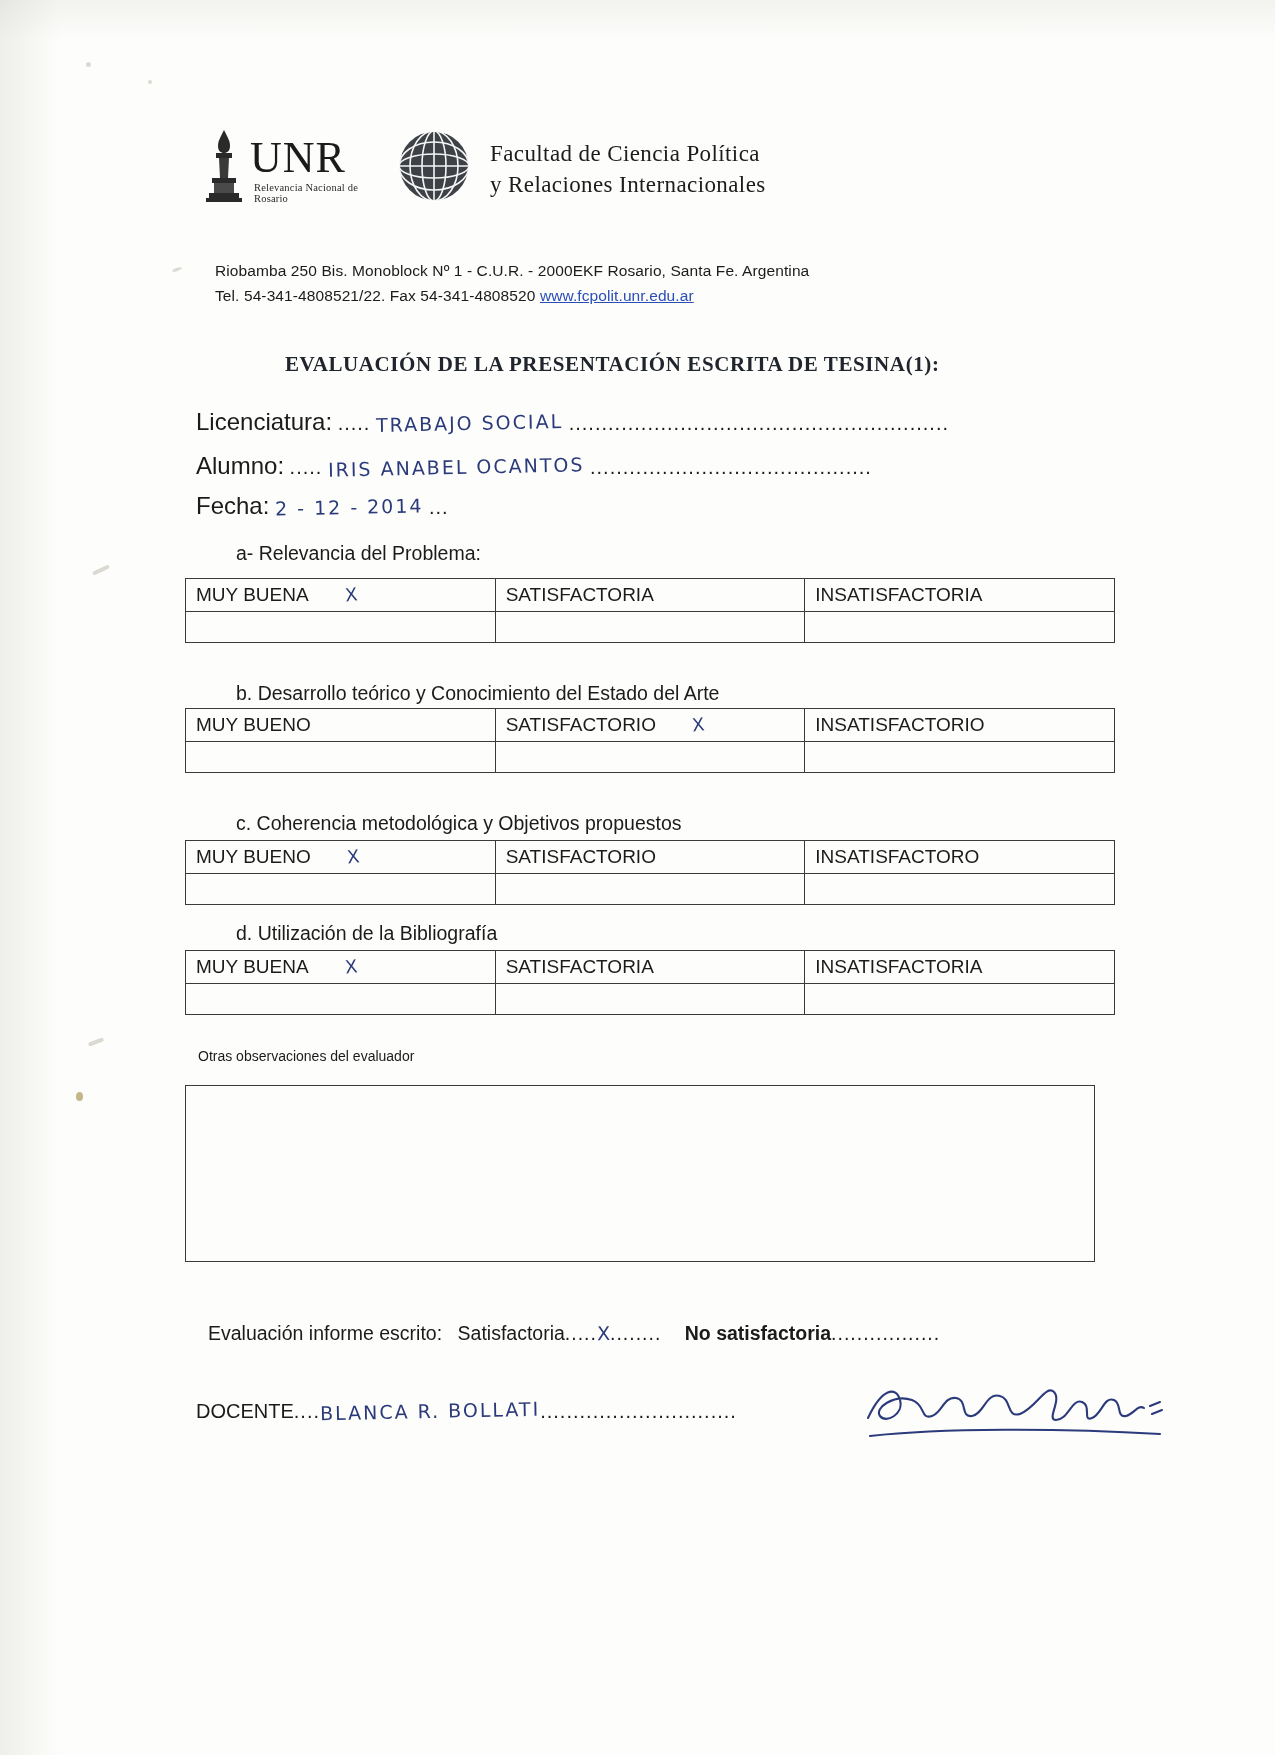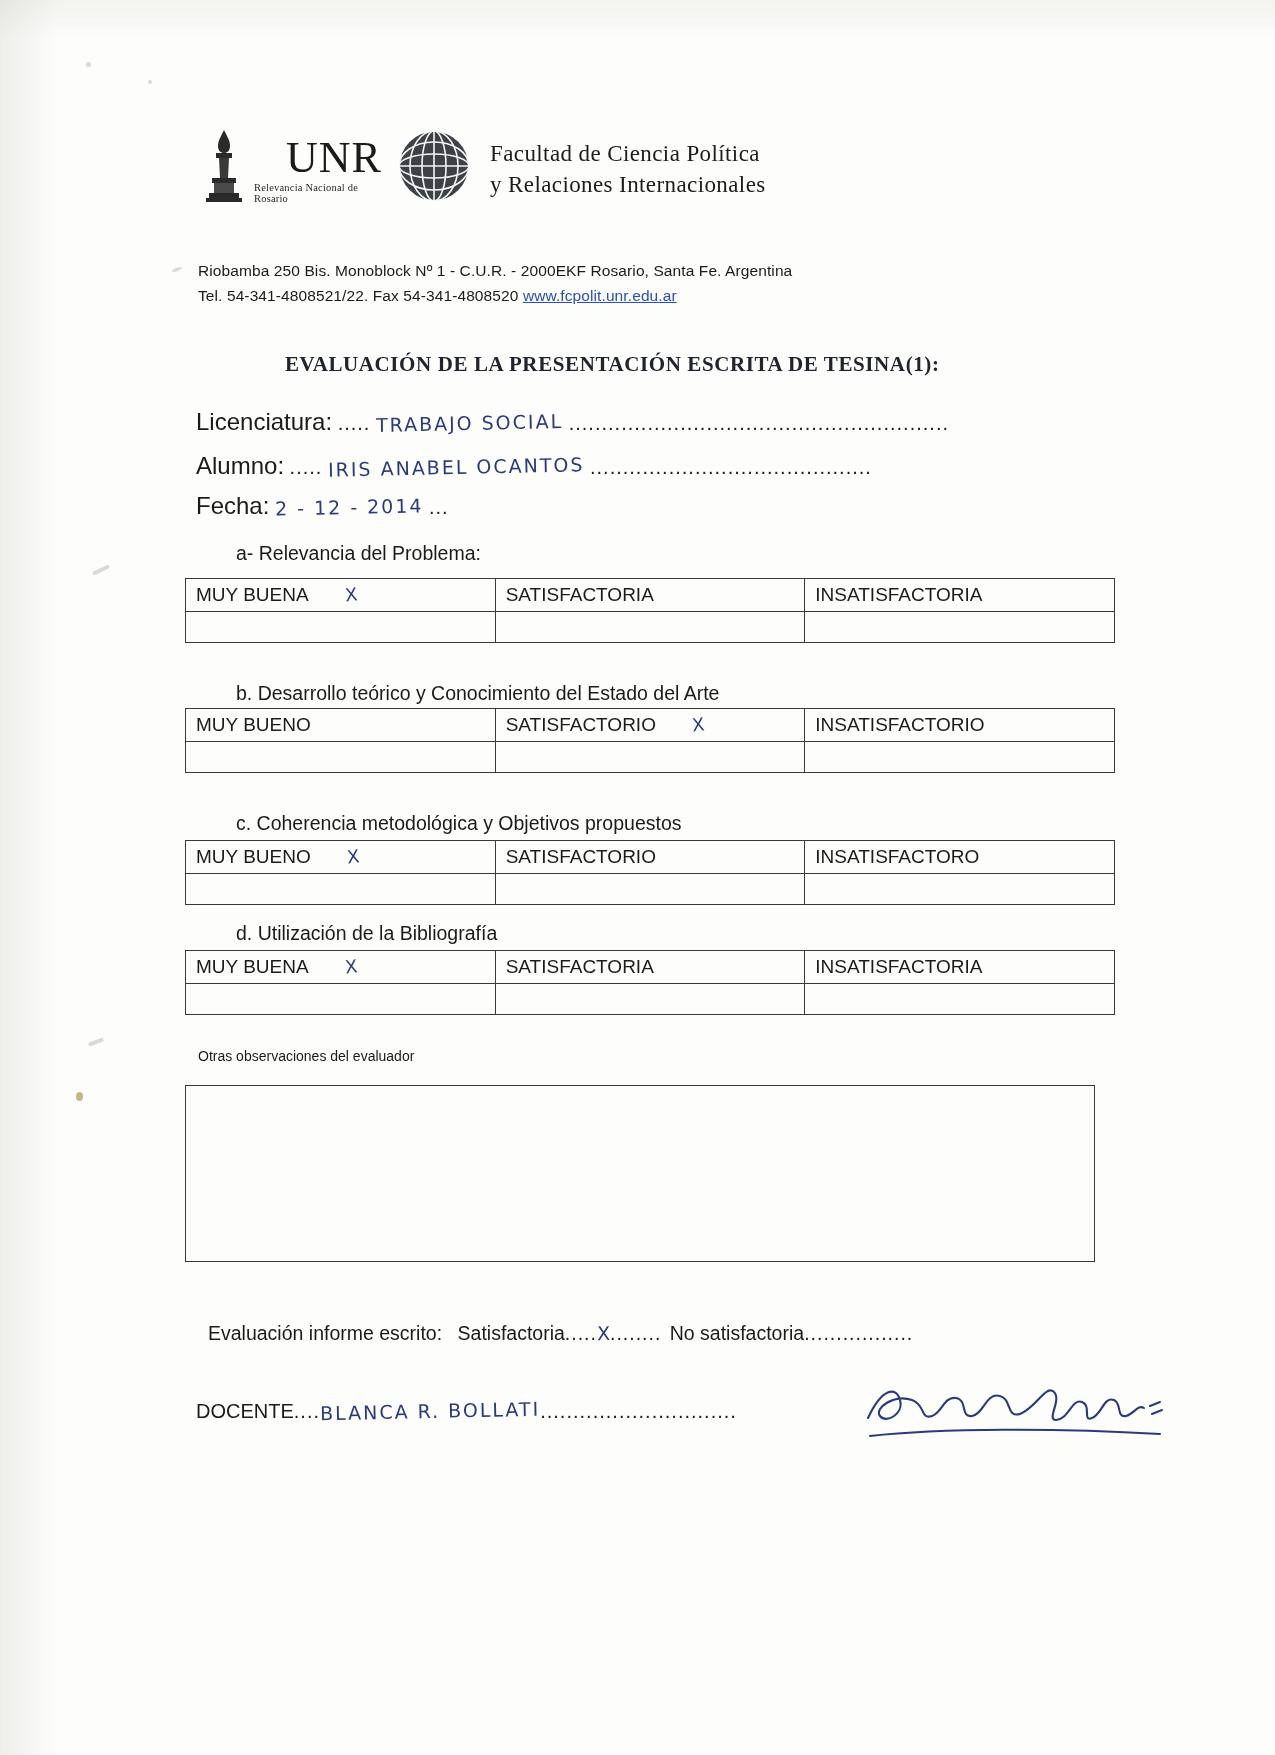--- a/index.html
+++ b/index.html
@@ -60,21 +60,20 @@
   }
   .unr-text {
     position: absolute;
     left: 52px;
     top: 6px;
     font-family: "Liberation Serif", serif;
     font-size: 44px;
     letter-spacing: 1px;
     color: #1b1b1b;
     font-weight: 400;
-    margin-left: 36px;
   }
   .unr-sub {
     position: absolute;
     left: 56px;
     top: 56px;
     font-family: "Liberation Serif", serif;
     font-size: 10.5px;
     color: #2a2a2a;
     letter-spacing: .2px;
   }
@@ -90,21 +89,21 @@
     top: 12px;
     font-family: "Liberation Serif", serif;
     font-size: 23px;
     line-height: 31px;
     color: #1c1c1c;
     letter-spacing: .4px;
   }
 
   .addr {
     position: absolute;
-    left: 198px;
+    left: 215px;
     top: 258px;
     font-size: 15.5px;
     line-height: 25px;
     color: #1b1b1b;
     letter-spacing: .1px;
   }
   .addr .link {
     color: #2a4db8;
     text-decoration: underline;
   }
@@ -355,21 +354,21 @@
     </tr>
   </tbody>
     </table>
 
   <div class="obs-label">Otras observaciones del evaluador</div>
   <div class="obs-box"></div>
 
   <div class="eval-line">
     <b>Evaluación  informe escrito:</b>
     <span style="margin-left:10px;">Satisfactoria</span><span class="dots">.....</span><span class="hand" style="letter-spacing:0;">X</span><span class="dots">........</span>
-    <span style="margin-left:3px;">No satisfactoria</span><span class="dots">.................</span>
+    <span style="margin-left:18px;font-weight:bold;">No satisfactoria</span><span class="dots">.................</span>
   </div>
 
   <div class="docente-line">
     <span>DOCENTE</span><span class="dots">....</span><span class="hand">BLANCA R. BOLLATI</span><span class="dots">..............................</span>
   </div>
 
   <svg class="signature" viewBox="0 0 320 70">
     <g fill="none" stroke="#2b3a7a" stroke-width="2.1" stroke-linecap="round">
       <path d="M8 40 C22 10, 36 8, 40 22 C44 36, 26 46, 20 38 C14 30, 34 16, 52 22 C66 27, 60 42, 72 38 C82 35, 84 18, 96 20 C108 22, 100 40, 112 38 C124 36, 126 14, 140 18 C152 21, 146 40, 160 36"></path>
       <path d="M160 36 C176 30, 186 6, 194 14 C202 22, 186 42, 196 42 C208 42, 212 20, 222 24 C232 28, 222 44, 232 40 C242 36, 244 18, 254 22 C262 25, 256 40, 266 38 C274 36, 278 26, 284 30"></path>

